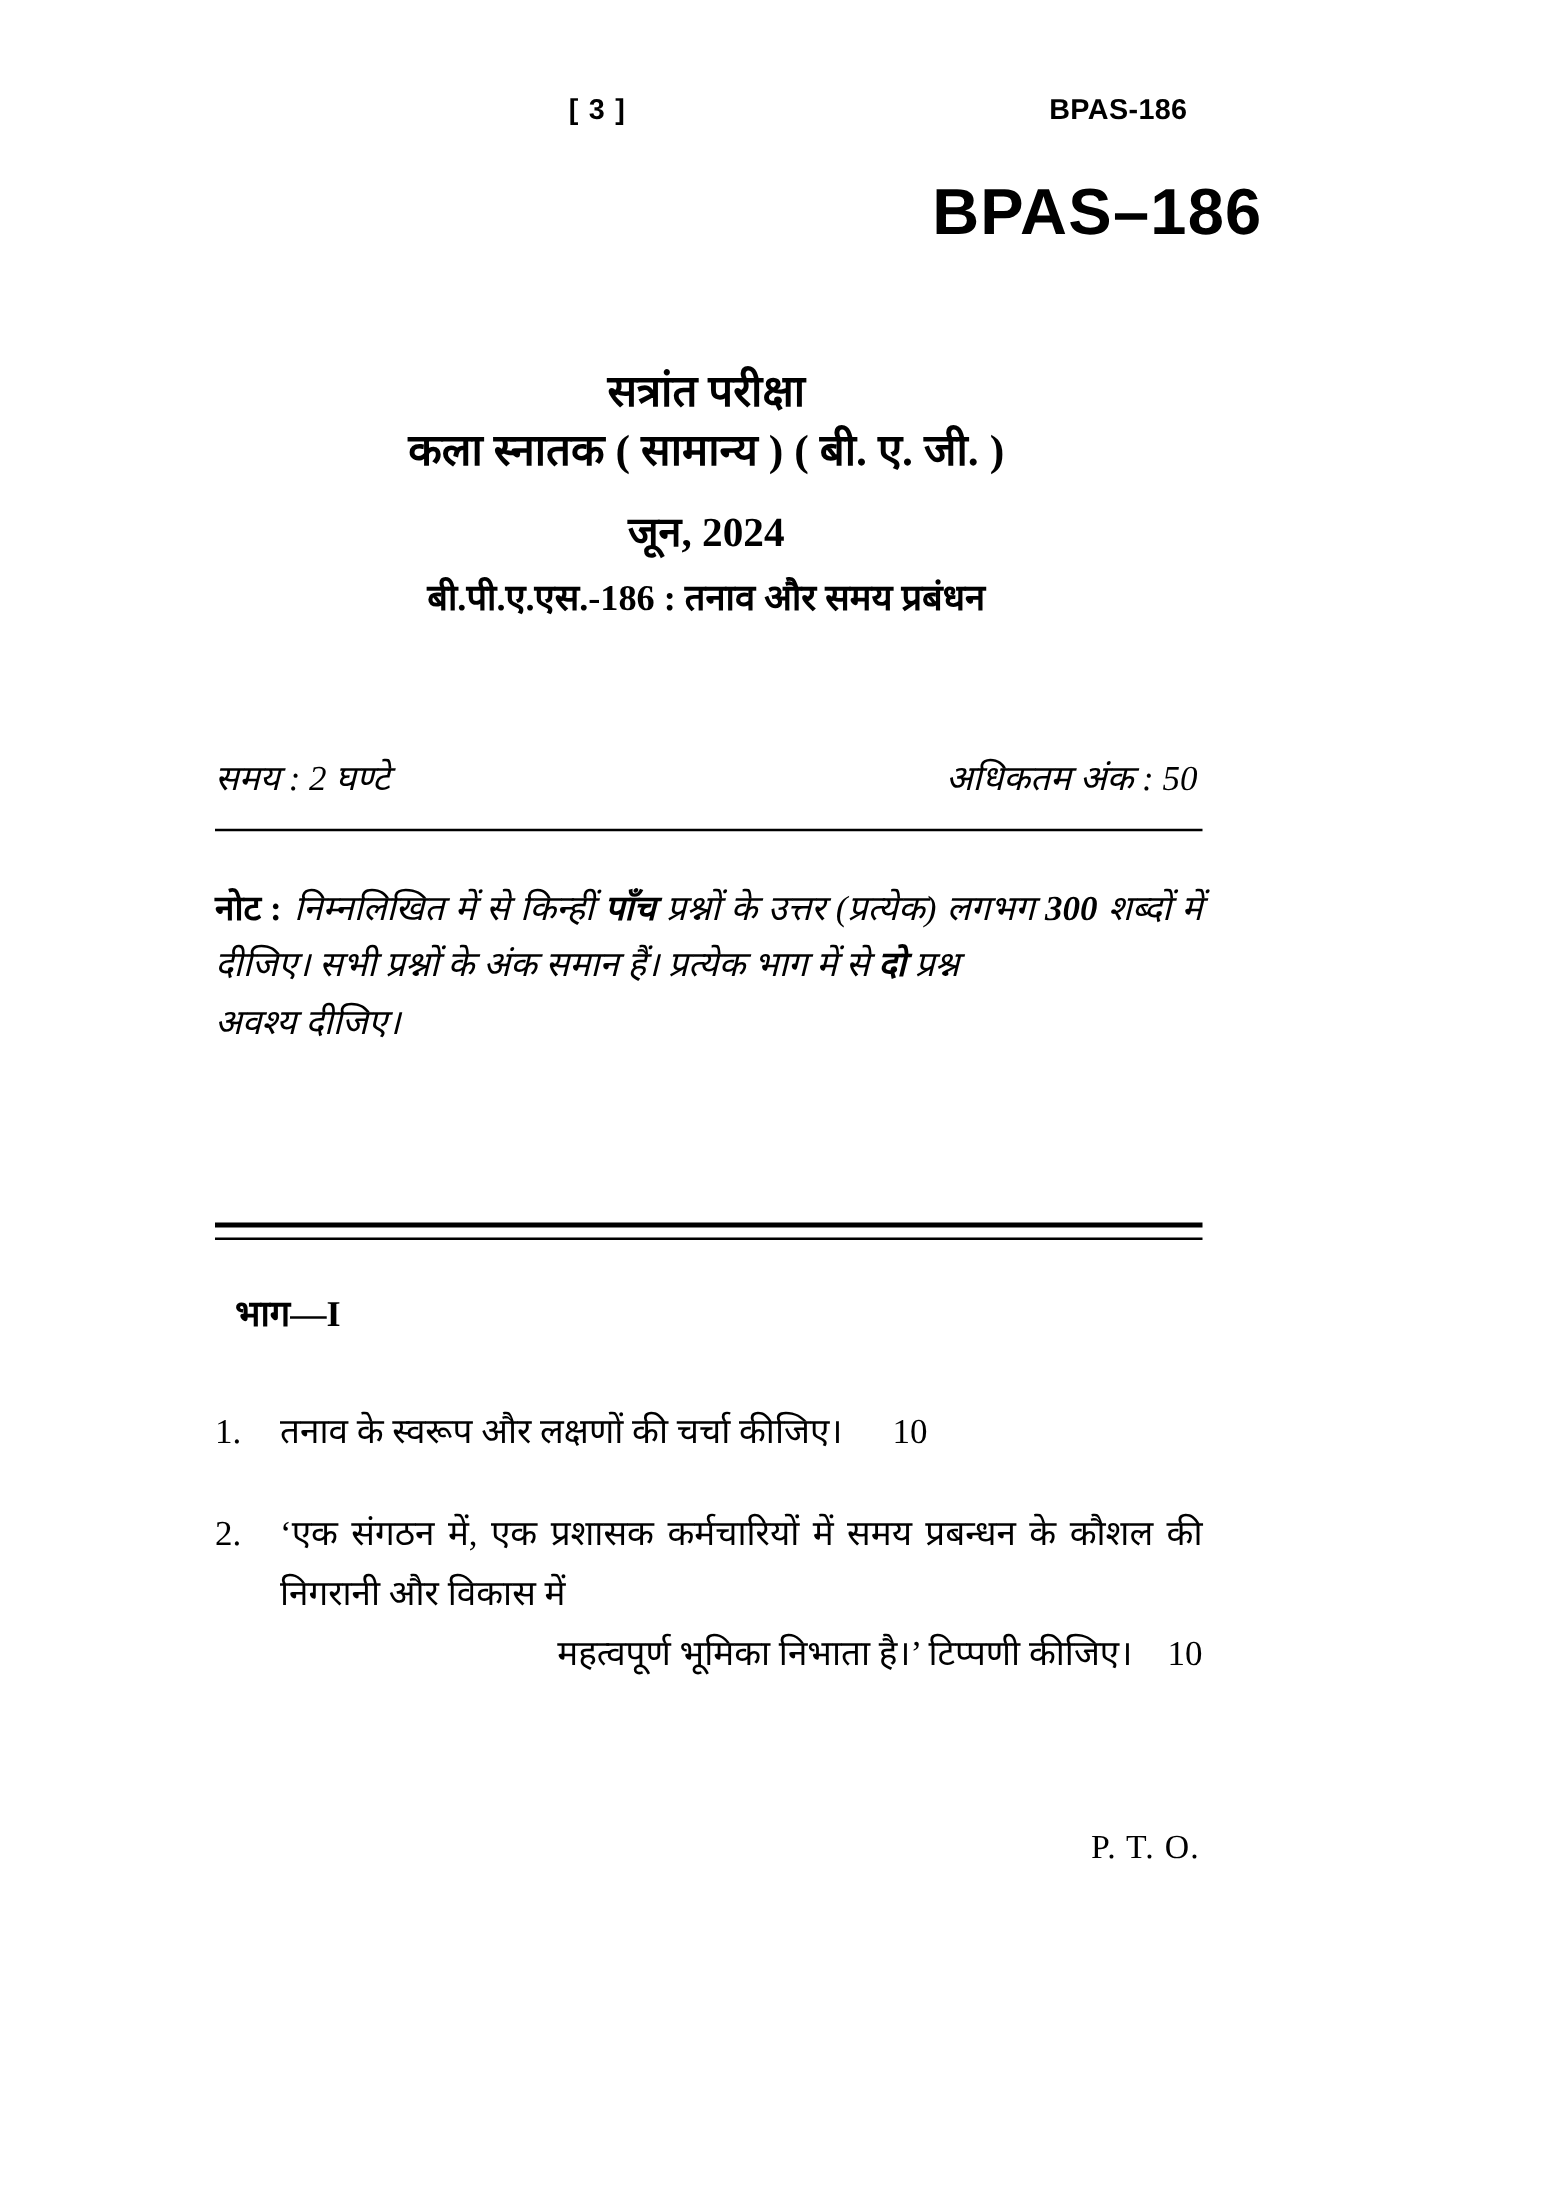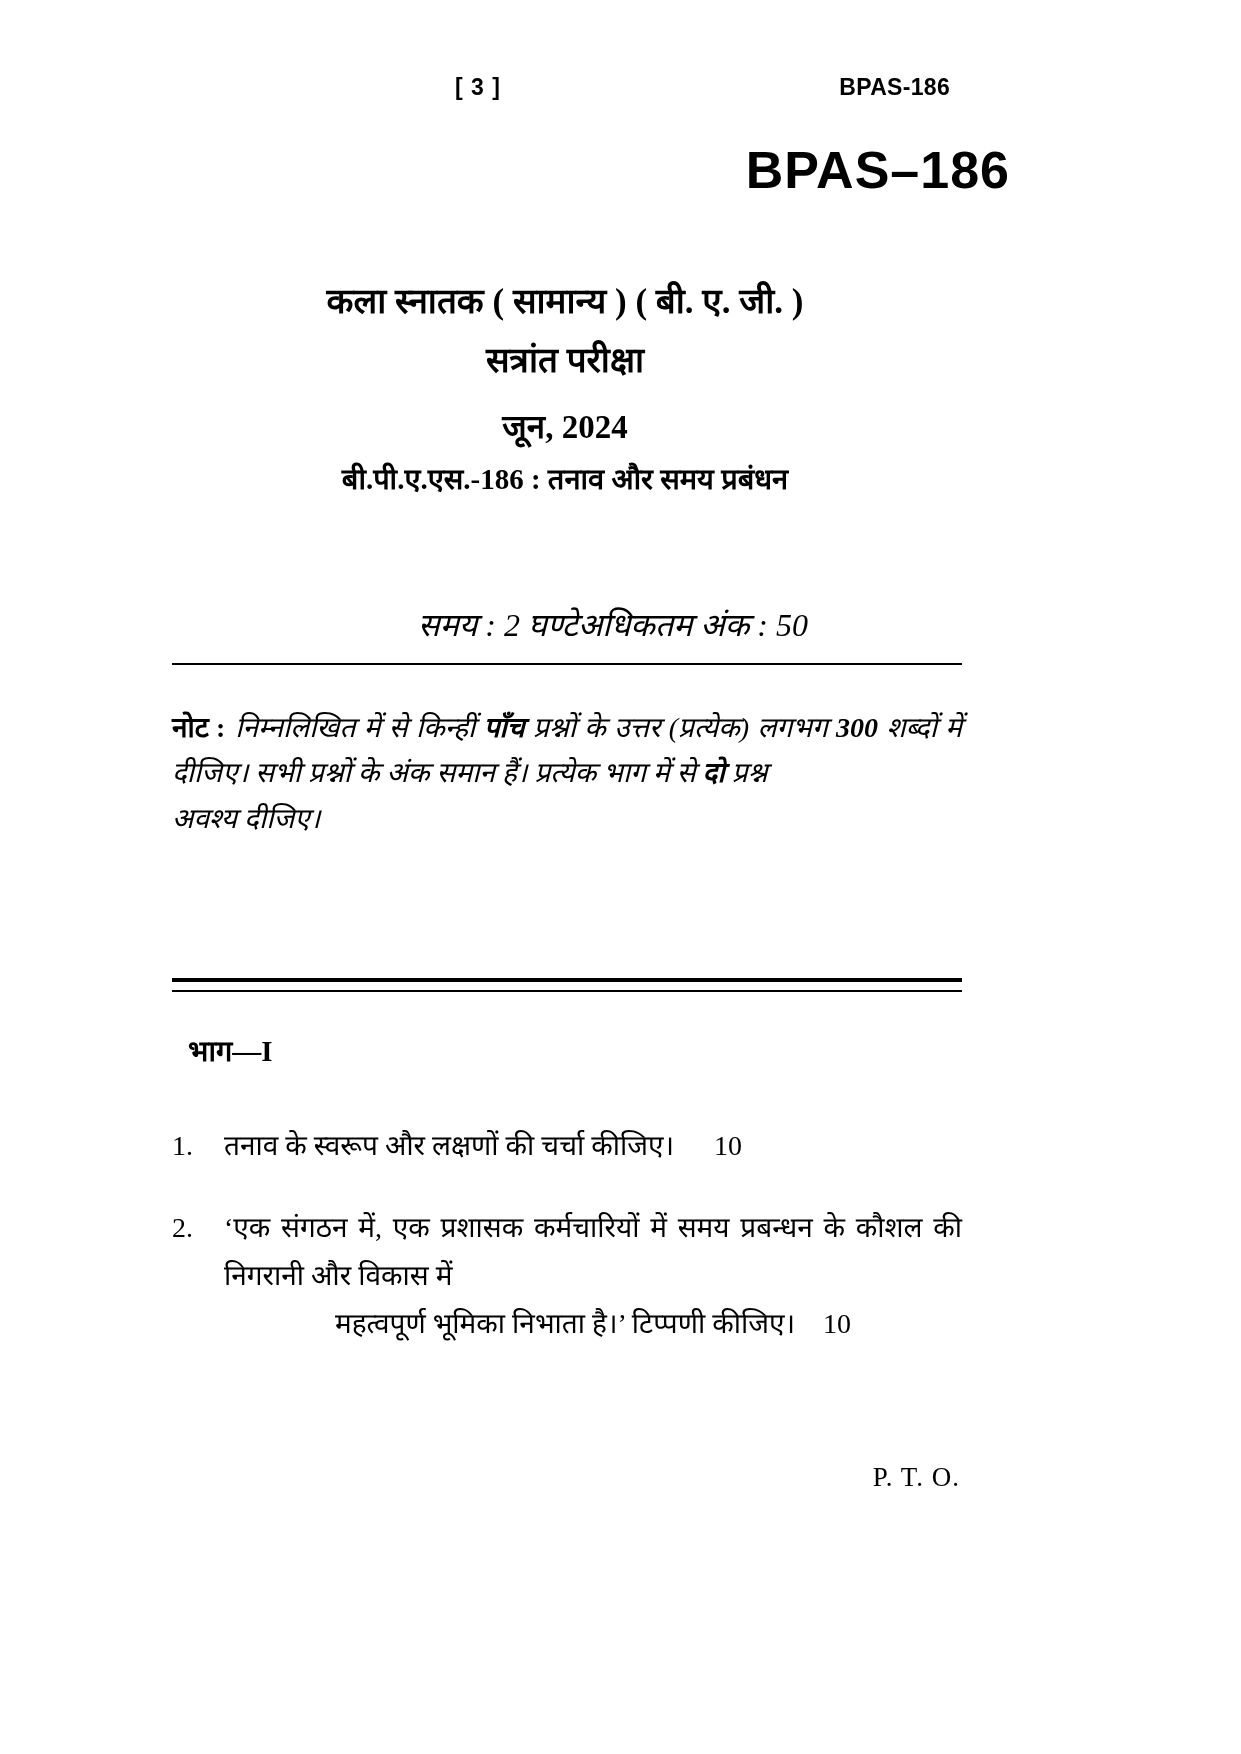--- a/index.html
+++ b/index.html
@@ -80,25 +80,24 @@
   .t-month { font-size: 33px; line-height: 1.35; margin-top: 20px; }
   .t-subj  { font-size: 29px; line-height: 1.35; margin-top: 11px; }
 
   
   .meta {
     position: absolute;
     left: 172px;
     top: 602px;
     width: 790px;
     display: flex;
-    justify-content: center;
+    justify-content: space-between;
     font-family: "Liberation Serif", "DejaVu Serif", serif;
     font-style: italic;
-    font-size: 32px;
-    margin-left: 48px;
+    font-size: 28px;
   }
   .meta-right { padding-right: 4px; }
 
   
   .rule-single {
     position: absolute;
     left: 172px;
     width: 790px;
     border-top: 2px solid #000;
   }
@@ -168,21 +167,21 @@
     flex: none;
     text-align: left;
   }
   .q-text {
     flex: 1 1 auto;
     text-align: justify;
     text-justify: inter-word;
   }
   .q-text .last {
     display: flex;
-    justify-content: center;
+    justify-content: flex-end;
   }
   .q-marks {
     flex: none;
     margin-left: 22px;
     text-align: right;
     min-width: 34px;
   }
   .q-inline-marks { margin-left: 40px; }
 
   
@@ -204,22 +203,22 @@
 <div class="page">
 
   <div class="runhead">
     <span class="runhead-page">[ 3 ]</span>
     <span class="runhead-code">BPAS-186</span>
   </div>
 
   <div class="maincode">BPAS–186</div>
 
   <div class="titleblock">
+    <div class="t-line t-exam">सत्रांत परीक्षा</div>
     <div class="t-line t-deg">कला स्नातक ( सामान्य ) ( बी. ए. जी. )</div>
-    <div class="t-line t-exam">सत्रांत परीक्षा</div>
     <div class="t-line t-month">जून, 2024</div>
     <div class="t-line t-subj">बी.पी.ए.एस.-186 : तनाव और समय प्रबंधन</div>
   </div>
 
   <div class="meta">
     <span class="meta-left">समय : 2 घण्टे</span>
     <span class="meta-right">अधिकतम अंक : 50</span>
   </div>
 
   <div class="rule-single rule-a"></div>

